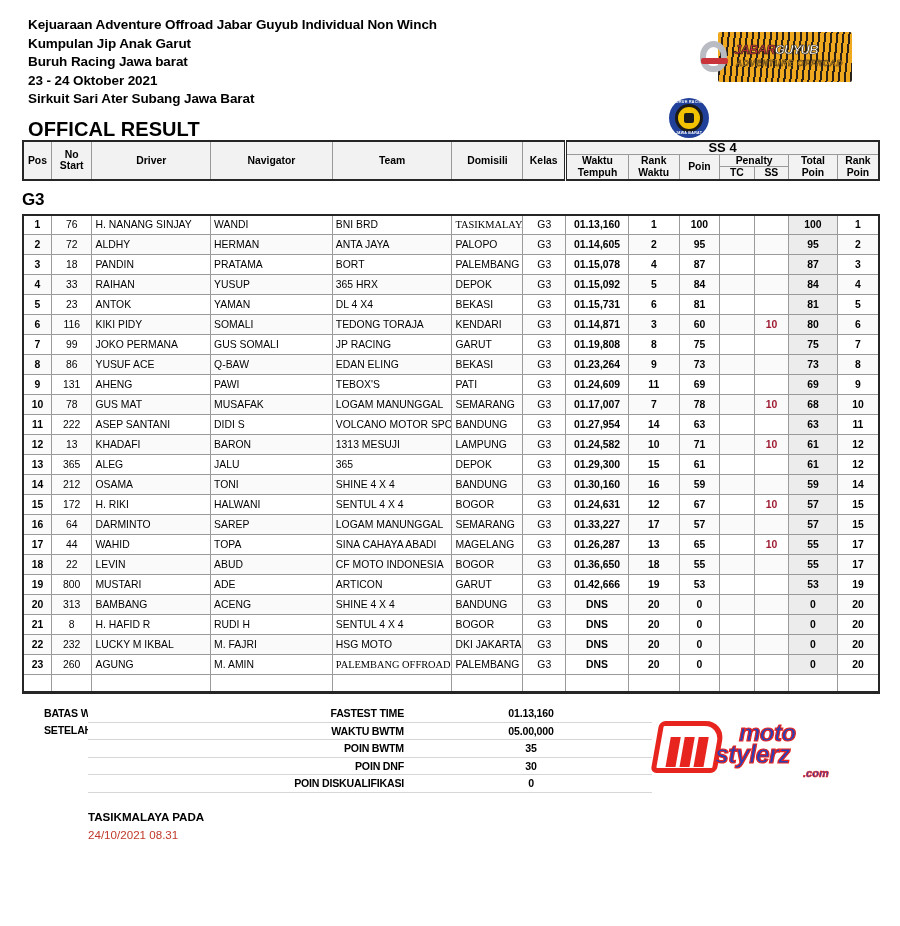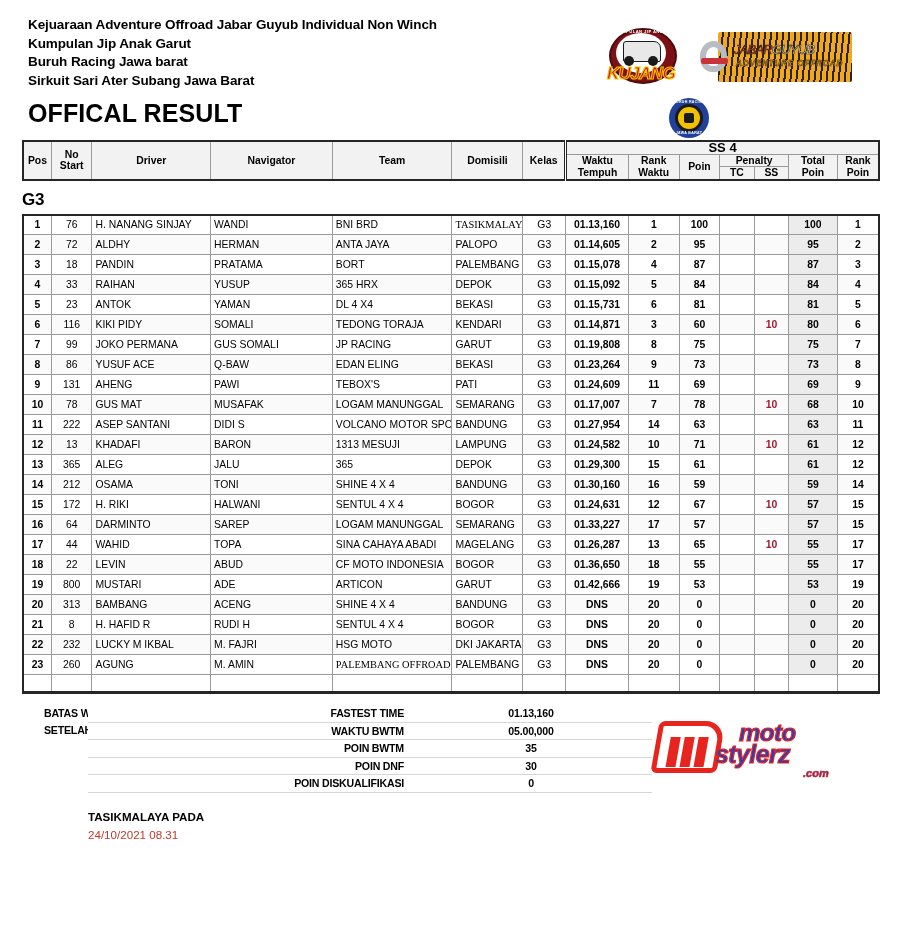--- a/index.html
+++ b/index.html
@@ -24,21 +24,21 @@
     box-sizing: border-box;
   }
   .head-line {
     font-size: 13.5px;
     font-weight: bold;
     line-height: 18.6px;
     letter-spacing: -0.1px;
     white-space: nowrap;
   }
   #official-result {
-    font-size: 25px;
+    font-size: 20px;
     font-weight: bold;
     margin-top: 9px;
     letter-spacing: 0.1px;
   }
 
   
   #logo-row {
     position: absolute;
     top: 26px;
     left: 594px;
@@ -141,21 +141,21 @@
     position: absolute;
     left: 1px; top: 26px;
     width: 27px; height: 6px;
     background: #c9343a;
     border-radius: 2px;
   }
   #logo-guyub .t1 {
     position: absolute;
     left: 34px; top: 11px;
     font-size: 13px;
-    font-weight: normal;
+    font-weight: bold;
     font-style: italic;
     letter-spacing: -0.8px;
     color: #ffffff;
     -webkit-text-stroke: 0.6px #2a2118;
     line-height: 13px;
   }
   #logo-guyub .t1 .jb { color: #c9343a; }
   #logo-guyub .t2 {
     position: absolute;
     left: 36px; top: 27px;
@@ -383,33 +383,25 @@
     -webkit-text-stroke: 0.7px #e8241f;
   }
 </style>
 </head>
 <body>
 
 <div id="header">
   <div class="head-line">Kejuaraan Adventure Offroad Jabar Guyub Individual Non Winch</div>
   <div class="head-line">Kumpulan Jip Anak Garut</div>
   <div class="head-line">Buruh Racing Jawa barat</div>
+  <div class="head-line">23 - 24 Oktober 2021</div>
   <div class="head-line">Sirkuit Sari Ater Subang Jawa Barat</div>
   <div id="official-result">OFFICAL RESULT</div>
 
   <div id="logo-row">
-    <div id="logo-kujang">
-      <div class="ring"></div>
-      <div class="inner"></div>
-      <div class="jeep"></div>
-      <div class="wheel l"></div>
-      <div class="wheel r"></div>
-      <div class="arc-txt">KUMPULAN JIP ANAK GARUT</div>
-      <div class="word">KUJANG</div>
-    </div>
 
     <div id="logo-guyub">
       <div class="band"></div>
       <div class="shackle"></div>
       <div class="pin"></div>
       <div class="t1"><span class="jb">JABAR</span><span>GUYUB</span></div>
       <div class="t2">ADVENTURE OFFROAD</div>
     </div>
 
     <div id="logo-buruh">

